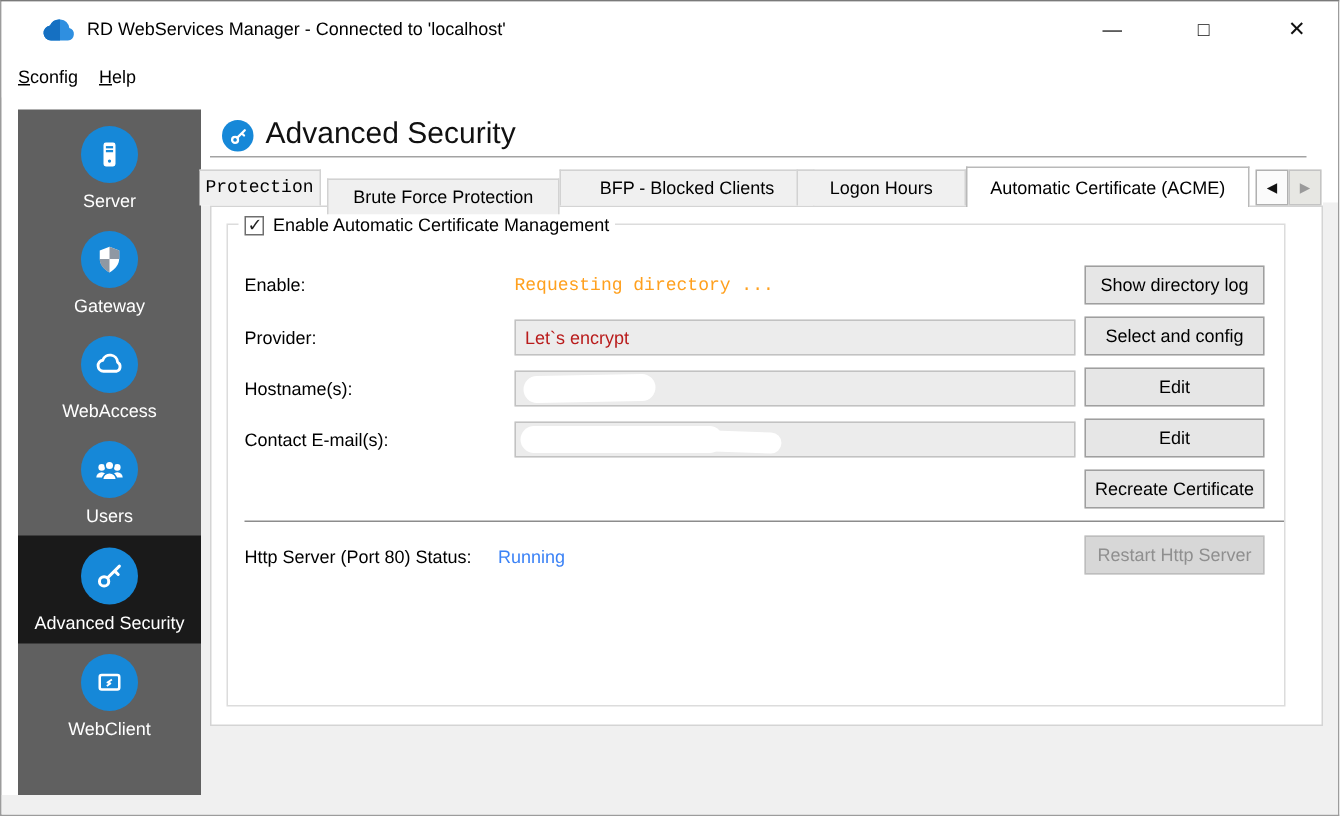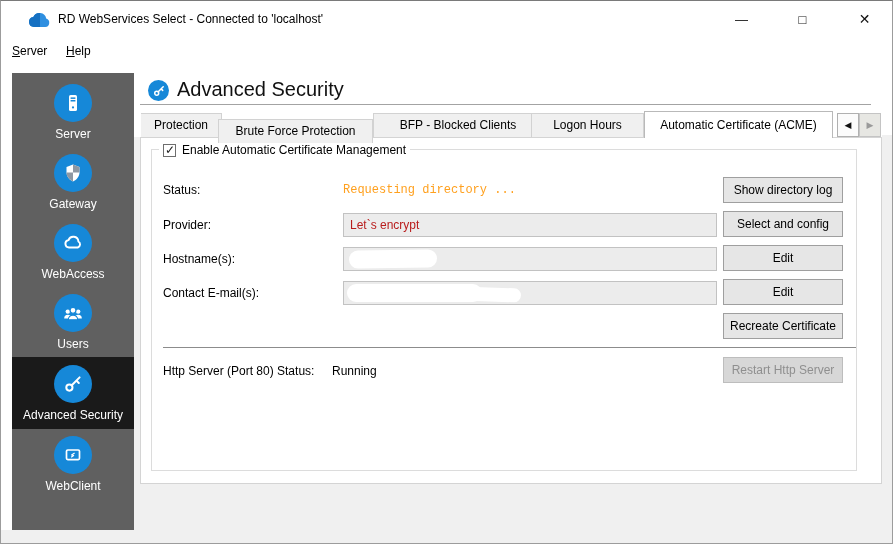--- a/index.html
+++ b/index.html
@@ -46,21 +46,21 @@
   .tab-arrow.right { left:858px; background:#e7e7e3; border:1px solid #c4c4c4; color:#9a9a9a; }
   
   .tabpage { position:absolute; left:139px; top:136px; width:742px; height:347px; background:#fff; border:1px solid #d4d4d4; z-index:0; }
   .groupbox { position:absolute; left:150px; top:148px; width:706px; height:322px; border:1px solid #dcdcdc; z-index:2; }
   .group-label { position:absolute; left:158px; top:142px; background:#fff; display:flex; align-items:center; gap:6px; padding:0 4px; z-index:4; }
   .checkbox { width:13px; height:13px; background:#fff; border:1px solid #6e6e6e; position:relative; }
   .checkbox .mark { position:absolute; left:1px; top:-2px; font-size:12px; color:#222; }
   .frm-label { position:absolute; left:162px; font-size:12px; color:#000; z-index:3; }
   .frm-value { position:absolute; left:342px; font-size:12px; z-index:3; }
   .status-orange { color:#ffa01e;font-family:Liberation Mono, monospace; }
-  .status-green { color:#000000; }
+  .status-green { color:#3b82f6; }
   .input { position:absolute; left:342px; width:374px; height:24px; background:#ececec; border:1px solid #c2c2c2;
            line-height:22px; padding:0 6px; color:#b91c1c; z-index:3; overflow:hidden; }
   .blob { position:absolute; background:#fff; border-radius:10px; z-index:4; }
   .btn { position:absolute; background:#e6e6e6; border:1px solid #9f9f9f; text-align:center; color:#000; z-index:3; cursor:default; }
   .btn.col { left:722px; width:120px; height:26px; line-height:24px; }
   .btn.disabled { background:#d7d7d7; border-color:#bdbdbd; color:#8f8f8f; }
   .sep-line { position:absolute; left:162px; top:346px; width:693px; height:1px; background:#8c8c8c; z-index:3; }
   
   .f-btn { position:absolute; top:505px; height:26px; line-height:24px;margin-top:40px; }
   svg { display:block; }
@@ -70,28 +70,28 @@
 
 <div class="win">
 
   <div class="titlebar">
     <span class="app-icon">
       <svg width="23" height="17" viewBox="0 0 23 17">
         <path d="M6 16 a5 5 0 0 1 -0.7 -9.95 A6.8 6.8 0 0 1 18.2 7.6 a4.3 4.3 0 0 1 -0.9 8.4 Z" fill="#2f8fe0"></path>
         <path d="M6 16 a5 5 0 0 1 -0.7 -9.95 A6.8 6.8 0 0 1 12 2 L12 16 Z" fill="#1570c2"></path>
       </svg>
     </span>
-    <span class="title-text">RD WebServices Select - Connected to 'localhost'</span>
+    <span class="title-text">RD WebServices Manager - Connected to 'localhost'</span>
     <div class="winbtn min">—</div>
     <div class="winbtn max">□</div>
     <div class="winbtn close">✕</div>
   </div>
 
   <div class="menubar">
-    <span class="menu-item menu-server"><u>S</u><span>erver</span></span>
+    <span class="menu-item menu-server"><u>S</u><span>config</span></span>
     <span class="menu-item menu-help"><u>H</u><span>elp</span></span>
   </div>
 
   <div class="bg-strip" style="left:133px; top:136px; width:6px; height:347px;"></div>
   <div class="bg-strip" style="left:881px; top:134px; width:11px; height:349px;"></div>
   <div class="bg-strip" style="left:133px; top:483px; width:759px; height:60px;"></div>
   <div class="bg-strip" style="left:0; top:529px; width:133px; height:14px;"></div>
 
   <div class="sidebar">
     <div class="s-item">
@@ -158,39 +158,39 @@
 
   <span class="hdr-icon">
     <svg width="14" height="14" viewBox="0 0 22 22">
       <circle cx="7.4" cy="14.6" r="3.1" fill="none" stroke="#fff" stroke-width="2.4"></circle>
       <path d="M9.8 12.2 L17.6 4.4 M14.4 7.6 L16.8 10" stroke="#fff" stroke-width="2.4" stroke-linecap="round" fill="none"></path>
     </svg>
   </span>
   <div class="hdr-title">Advanced Security</div>
   <div class="hdr-line"></div>
 
-  <div class="tab partial" style="left:140px; width:81px;">Protection</div>
+  <div class="tab partial" style="left:132px; width:81px;font-family:Liberation Mono, monospace;">Protection</div>
   <div class="tab" style="left:217px; width:155px;margin-top:6px;">Brute Force Protection</div>
   <div class="tab" style="left:372px; width:170px;">BFP - Blocked Clients</div>
   <div class="tab" style="left:530px; width:113px;">Logon Hours</div>
   <div class="tab active" style="left:643px; width:189px;">Automatic Certificate (ACME)</div>
   <div class="tab-arrow left">◀</div>
   <div class="tab-arrow right">▶</div>
 
   <div class="tabpage"></div>
 
   <div class="groupbox"></div>
   <div class="group-label">
     <span class="checkbox">
         <span class="mark">✓</span>
       </span>
     <span>Enable Automatic Certificate Management</span>
   </div>
 
-  <div class="frm-label" style="top:182px;">Status:</div>
+  <div class="frm-label" style="top:182px;">Enable:</div>
   <div class="frm-value status-orange" style="top:182px;">Requesting directory ...</div>
   <div class="btn col" style="top:176px;">Show directory log</div>
 
   <div class="frm-label" style="top:217px;">Provider:</div>
   <div class="input" style="top:212px;">Let`s encrypt</div>
   <div class="btn col" style="top:210px;">Select and config</div>
 
   <div class="frm-label" style="top:251px;">Hostname(s):</div>
   <div class="input" style="top:246px;"></div>
   <div class="blob" style="left:348px; top:249px; width:88px; height:18px; transform:rotate(-1deg);"></div>

